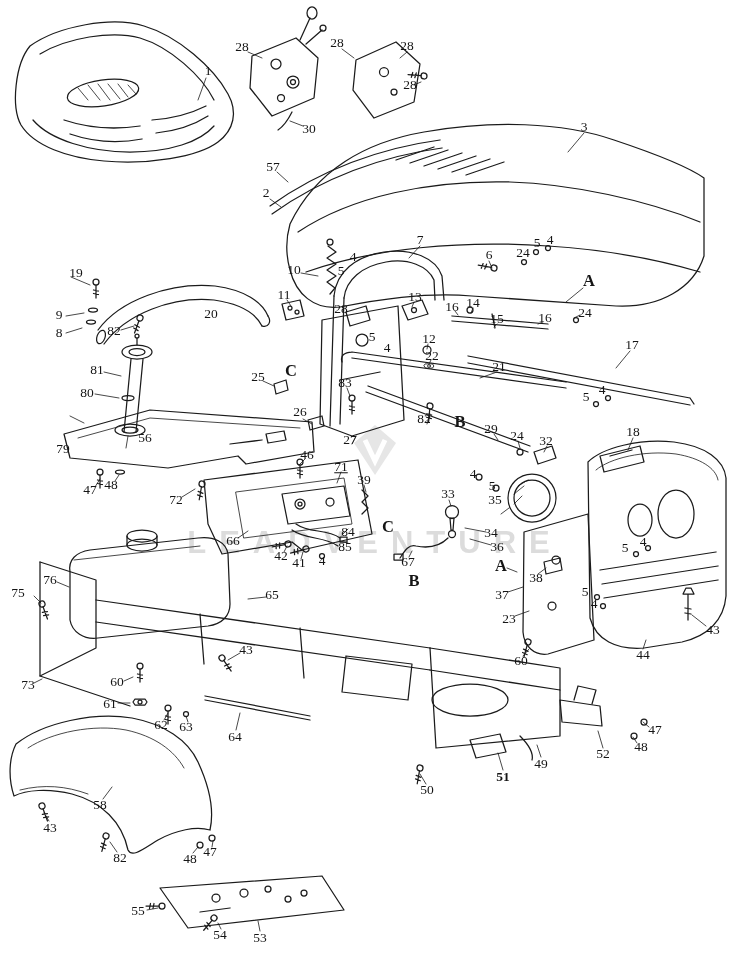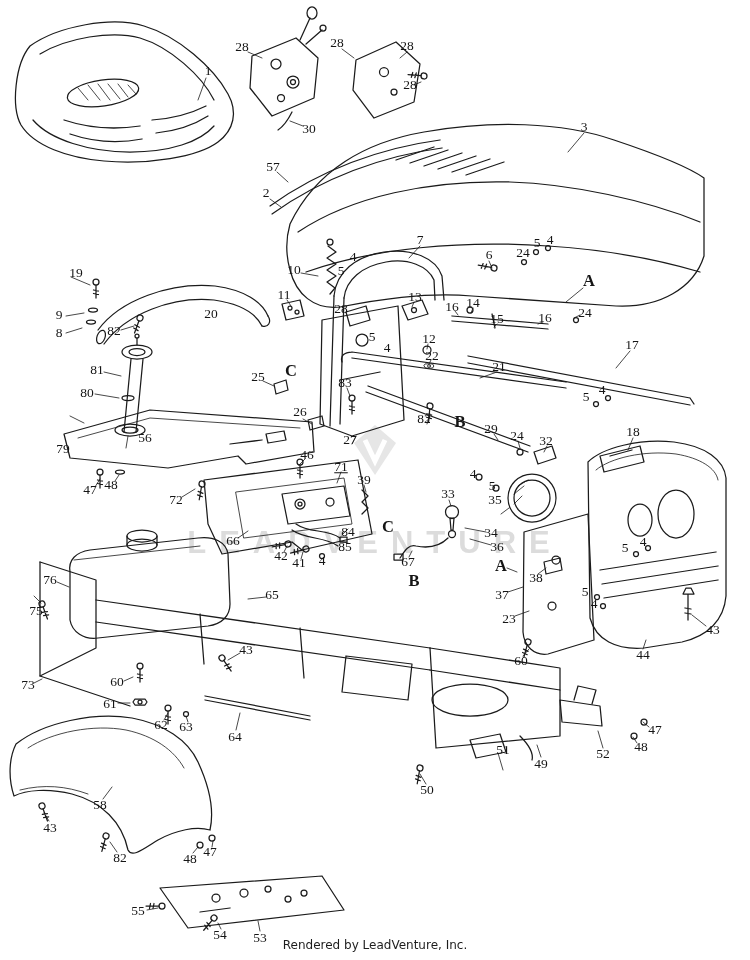--- a/index.html
+++ b/index.html
@@ -389,43 +389,42 @@
       <div class="callout ref" style="left: 414px; top: 581px;">B</div>
       <div class="callout ref" style="left: 501px; top: 566px;">A</div>
       <div class="callout" style="left: 536px; top: 578px;">38</div>
       <div class="callout" style="left: 625px; top: 548px;">5</div>
       <div class="callout" style="left: 643px; top: 542px;">4</div>
       <div class="callout" style="left: 502px; top: 595px; text-align: right;">37</div>
       <div class="callout" style="left: 585px; top: 592px;">5</div>
       <div class="callout" style="left: 594px; top: 604px;">4</div>
       <div class="callout" style="left: 509px; top: 619px;">23</div>
       <div class="callout" style="left: 50px; top: 580px;">76</div>
-      <div class="callout" style="left: 36px; top: 593px; margin-top: 18px;">75</div>
+      <div class="callout" style="left: 18px; top: 593px;">75</div>
       <div class="callout" style="left: 272px; top: 595px;">65</div>
       <div class="callout" style="left: 713px; top: 630px;">43</div>
       <div class="callout" style="left: 643px; top: 655px;">44</div>
       <div class="callout" style="left: 521px; top: 661px;">60</div>
       <div class="callout" style="left: 246px; top: 650px;">43</div>
       <div class="callout" style="left: 28px; top: 685px;">73</div>
       <div class="callout" style="left: 117px; top: 682px;">60</div>
       <div class="callout" style="left: 110px; top: 704px;">61</div>
       <div class="callout" style="left: 161px; top: 725px;">62</div>
       <div class="callout" style="left: 186px; top: 727px;">63</div>
       <div class="callout" style="left: 235px; top: 737px;">64</div>
       <div class="callout" style="left: 655px; top: 730px;">47</div>
       <div class="callout" style="left: 641px; top: 747px;">48</div>
       <div class="callout" style="left: 603px; top: 754px;">52</div>
       <div class="callout" style="left: 541px; top: 764px;">49</div>
-      <div class="callout" style="left: 503px; top: 750px;">51</div>
+      <div class="callout" style="left: 503px; top: 777px; font-weight: bold;">51</div>
       <div class="callout" style="left: 427px; top: 790px;">50</div>
       <div class="callout" style="left: 100px; top: 805px;">58</div>
       <div class="callout" style="left: 50px; top: 828px;">43</div>
       <div class="callout" style="left: 120px; top: 858px;">82</div>
       <div class="callout" style="left: 190px; top: 859px;">48</div>
       <div class="callout" style="left: 210px; top: 852px;">47</div>
       <div class="callout" style="left: 138px; top: 911px;">55</div>
       <div class="callout" style="left: 220px; top: 935px;">54</div>
       <div class="callout" style="left: 260px; top: 938px;">53</div>
     </div>
 
-  <div class="footer">Rendered by LeadVenture, Inc.</div>
 
 </div>
 
 </body></html>

